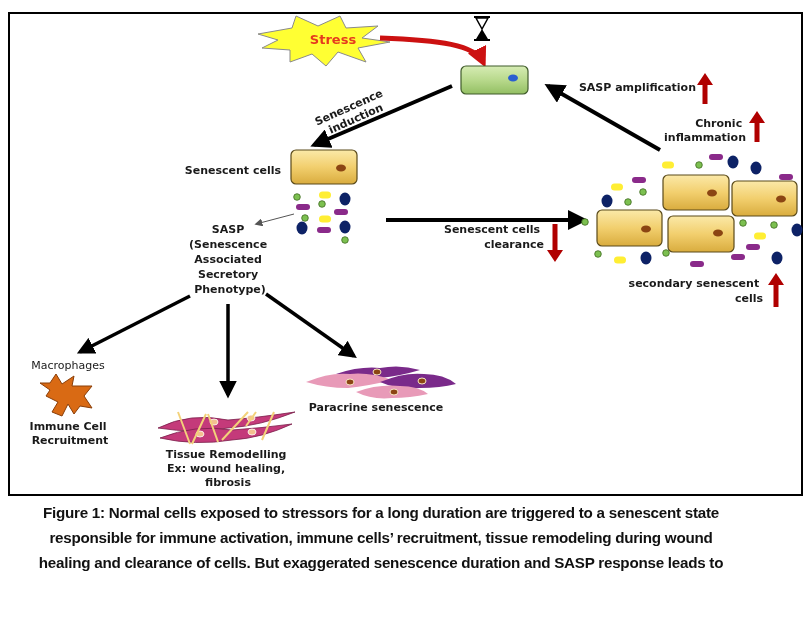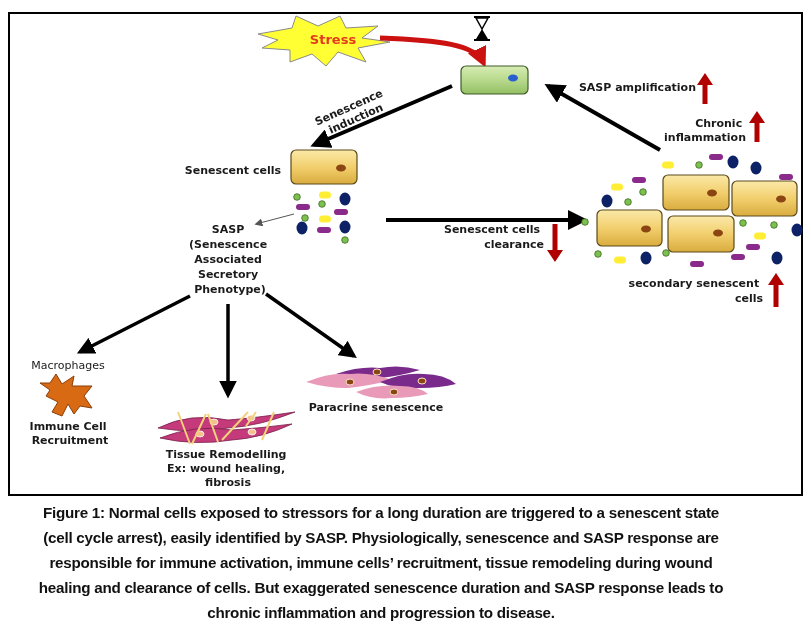--- a/index.html
+++ b/index.html
@@ -216,17 +216,15 @@
     <tspan x="228" y="458">Tissue Remodelling</tspan>
     <tspan x="228" y="472">Ex: wound healing,</tspan>
     <tspan x="228" y="486">fibrosis</tspan>
   </text>
 
   <text x="376" y="411" text-anchor="middle" font-family="DejaVu Sans, sans-serif" font-weight="bold" font-size="11" fill="#1a1a1a">Paracrine senescence</text>
 </svg>
 
 <div id="caption">
   <span>Figure 1: Normal cells exposed to stressors for a long duration are triggered to a senescent state</span>
-  <span>(cell cycle arrest), easily identified by SASP. Physiologically, senescence and SASP response are</span>
   <span>responsible for immune activation, immune cells’ recruitment, tissue remodeling during wound</span>
   <span>healing and clearance of cells. But exaggerated senescence duration and SASP response leads to</span>
-  <span>chronic inflammation and progression to disease.</span>
 </div>
 
 </body></html>

